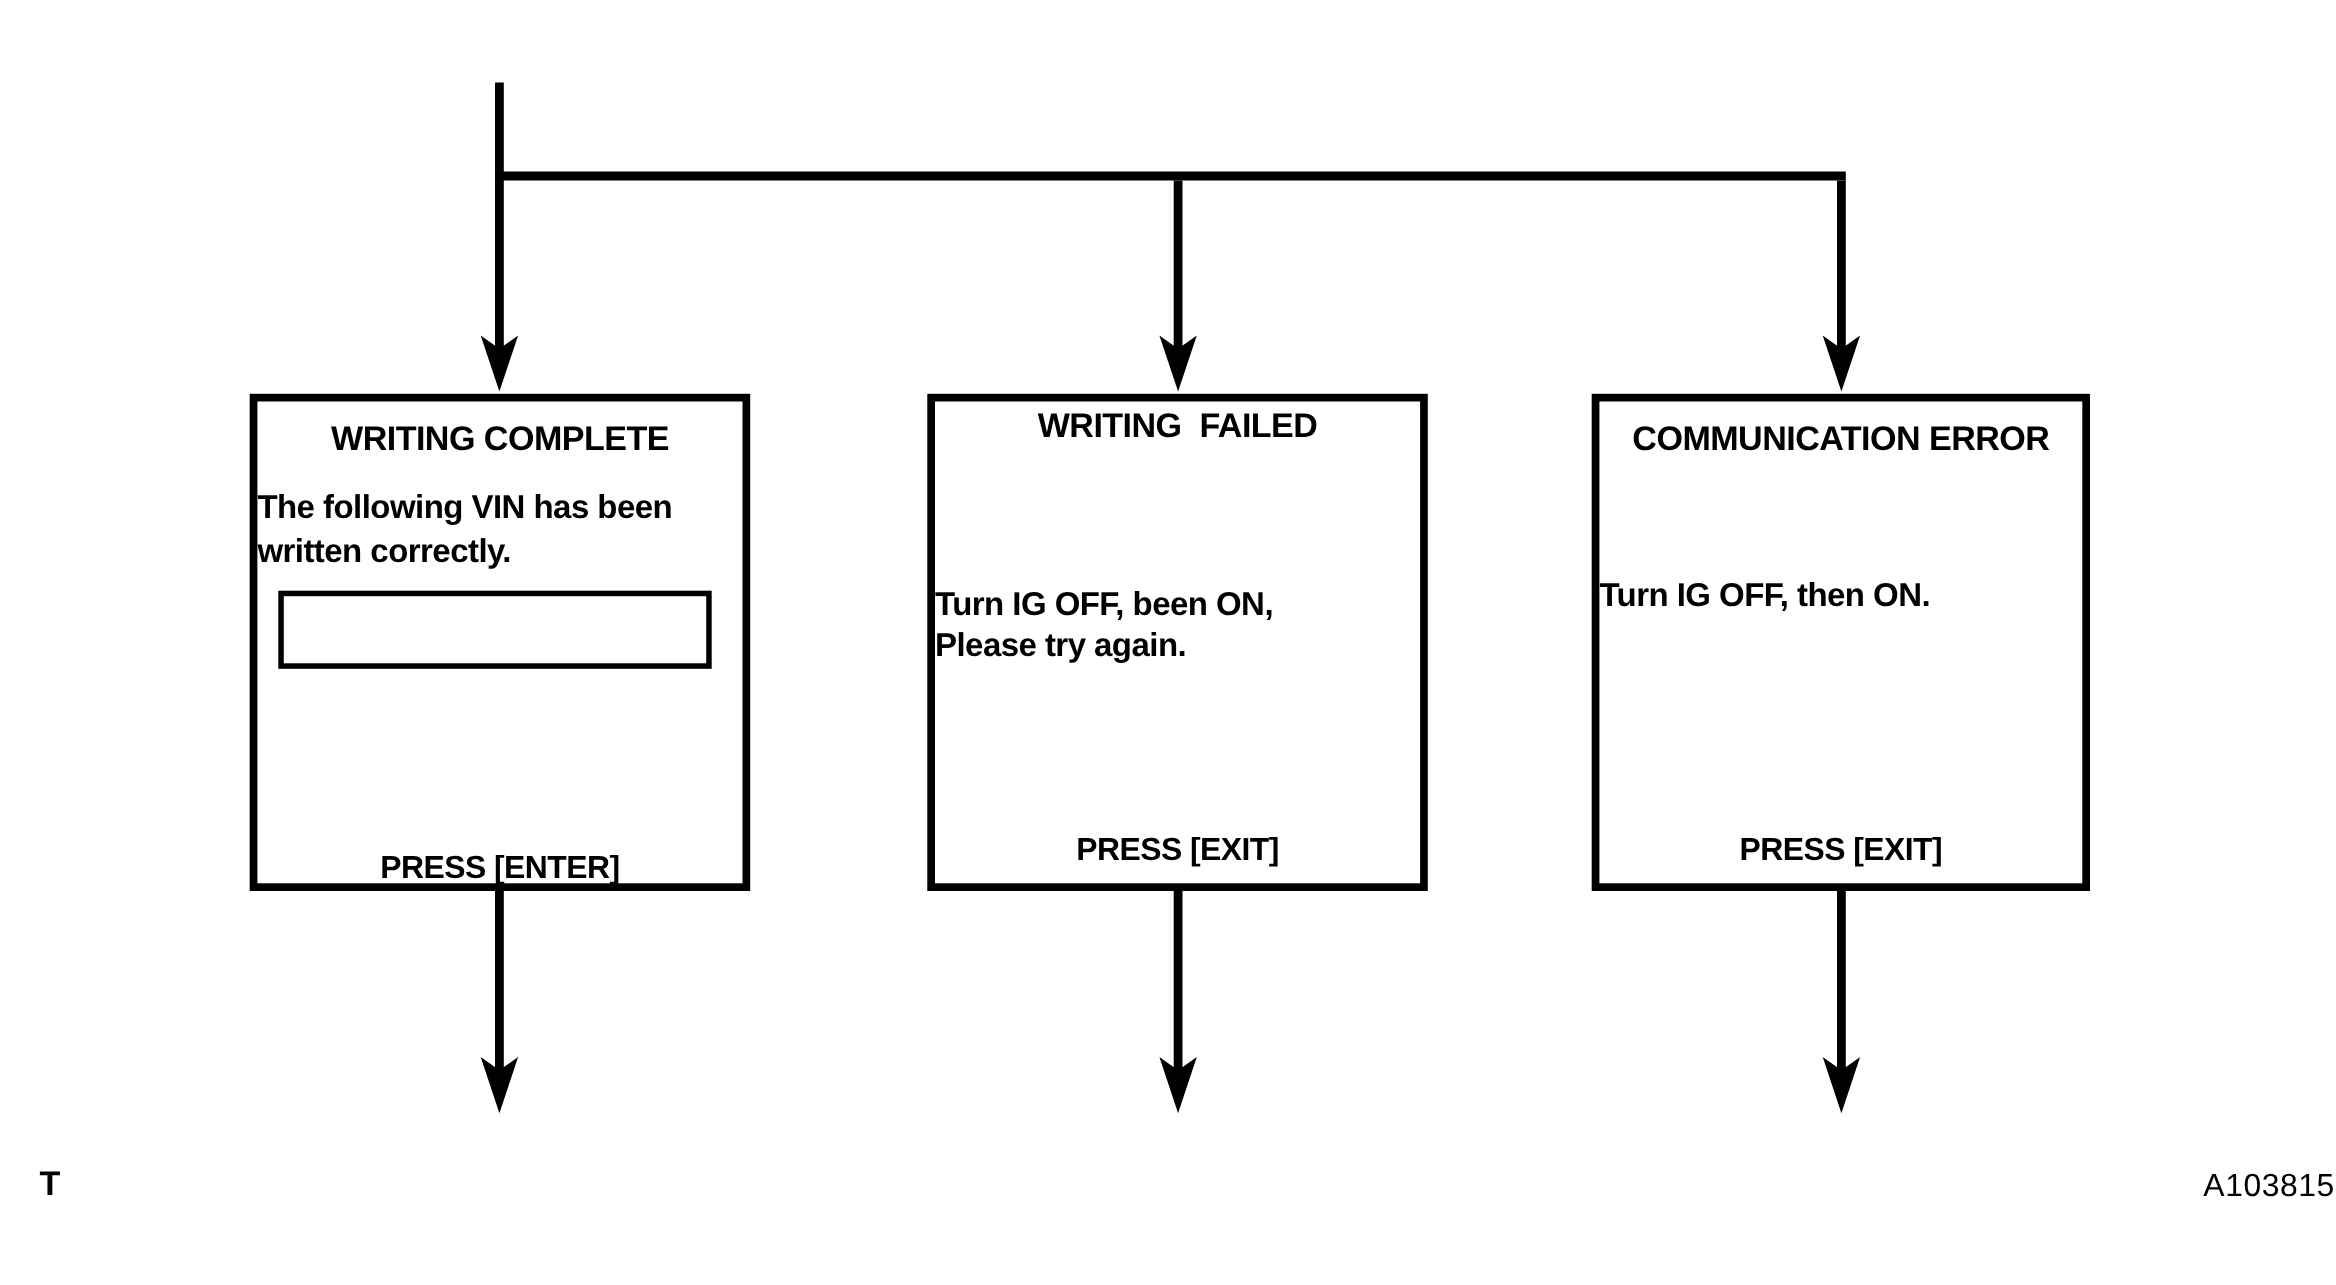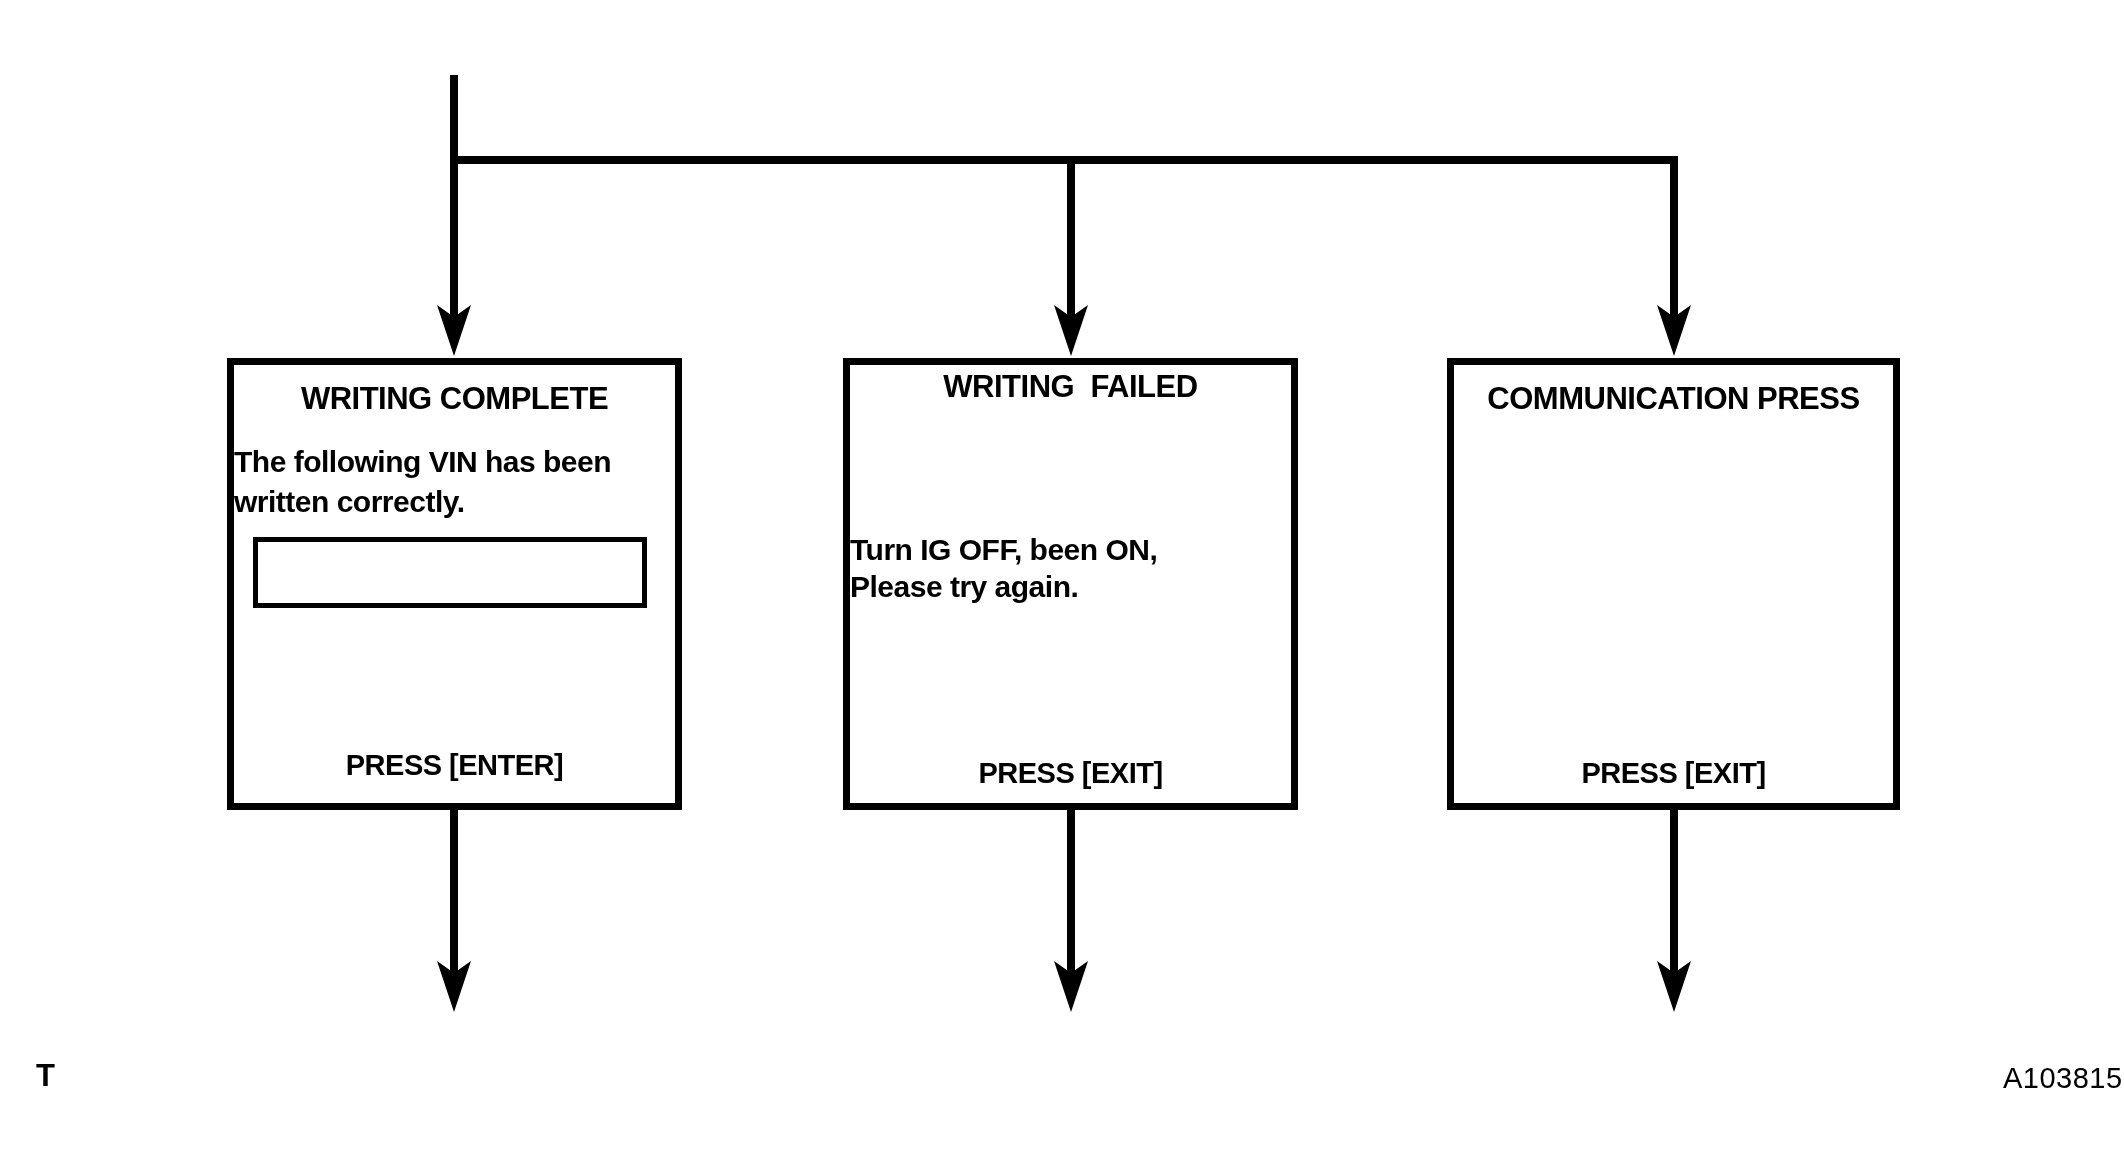--- a/index.html
+++ b/index.html
@@ -134,31 +134,32 @@
       <polygon class="flow-arrowhead" transform="translate(1071,1012)" points="0,0 -17,-51 0,-39 17,-51"></polygon>
       <polygon class="flow-arrowhead" transform="translate(1674,1012)" points="0,0 -17,-51 0,-39 17,-51"></polygon>
     </g>
   </svg>
 
   <div id="box-writing-complete" class="screen-box">
     <div class="screen-title" style="top:17px">WRITING COMPLETE</div>
     <div class="screen-text" style="top:77px">The following VIN has been
 written correctly.</div>
     <div id="vin-value-field"></div>
-    <div class="screen-action" style="top:384px">PRESS [ENTER]</div>
+    <div class="screen-action" style="top:408px">PRESS [ENTER]</div>
   </div>
 
   <div id="box-writing-failed" class="screen-box">
     <div class="screen-title" style="top:5px">WRITING  FAILED</div>
     <div class="screen-text tight" style="top:166px">Turn IG OFF, been ON,
 Please try again.</div>
     <div class="screen-action" style="top:392px">PRESS [EXIT]</div>
   </div>
 
   <div id="box-communication-error" class="screen-box">
-    <div class="screen-title" style="top:17px">COMMUNICATION PRESS</div>
+    <div class="screen-title" style="top:17px">COMMUNICATION ERROR</div>
+    <div class="screen-text" style="top:157px">Turn IG OFF, then ON.</div>
     <div class="screen-action" style="top:392px">PRESS [EXIT]</div>
   </div>
 
   <div id="page-marker">T</div>
   <div id="figure-code">A103815</div>
 
 </div>
 
 </body></html>

